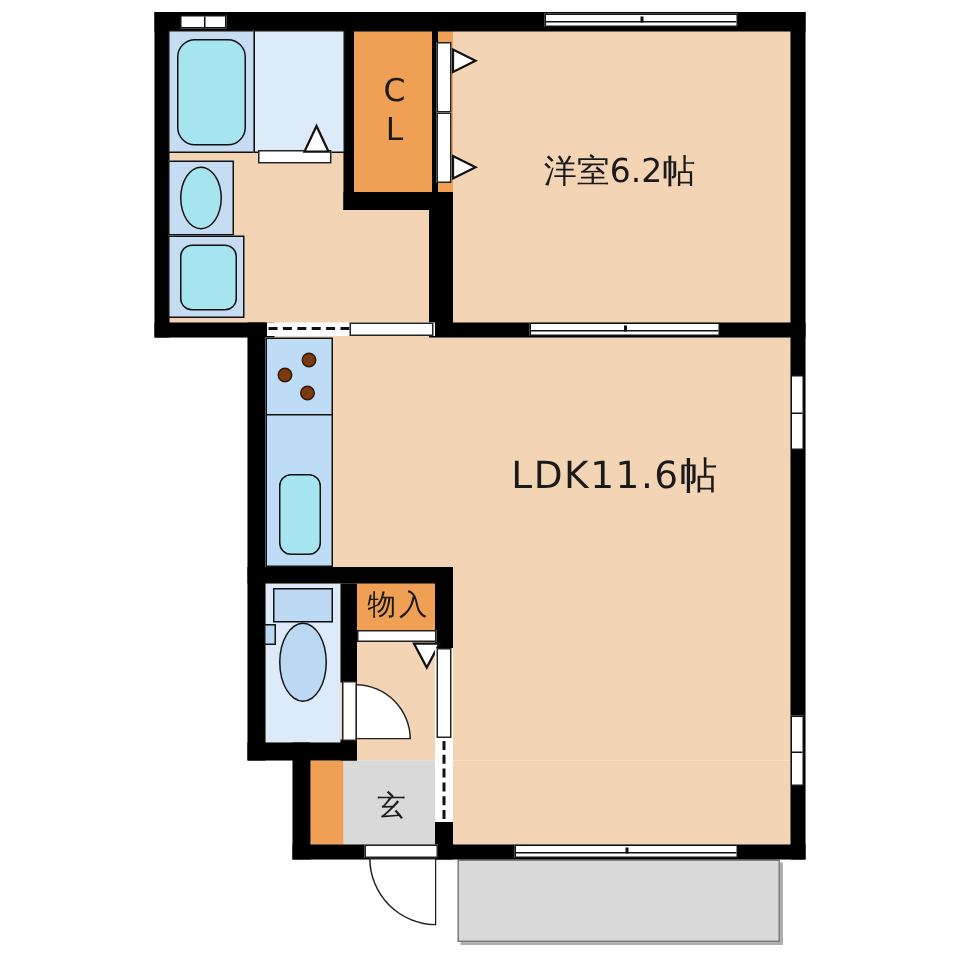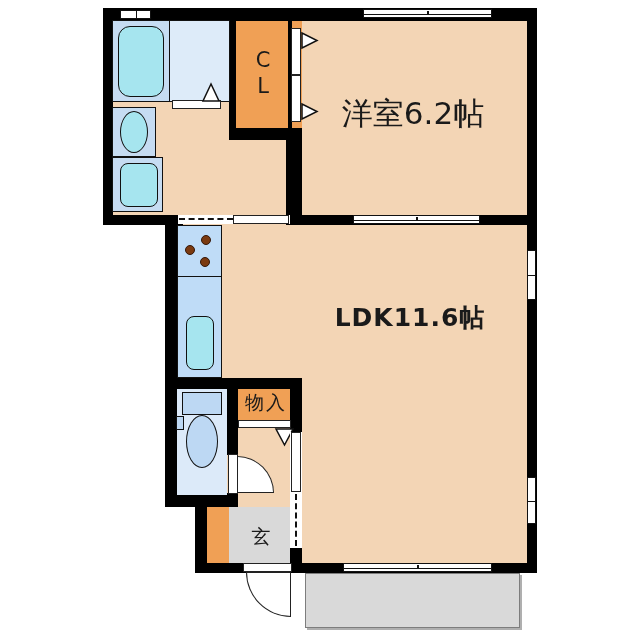--- a/index.html
+++ b/index.html
@@ -20,22 +20,22 @@
   .win{background:#fff;border:1px solid #111;}
   .mid-h{position:absolute;left:0;right:0;top:50%;height:0;border-top:1px solid #111;}
   .mid-v{position:absolute;top:0;bottom:0;left:50%;width:0;border-left:1px solid #111;}
   .tick-v{position:absolute;left:50%;top:1px;width:2px;height:55%;background:#111;margin-left:-1px;}
   .dash-h{border-top:2.5px dashed #111;height:0;}
   .dash-v{border-left:2px dashed #111;width:0;}
   .burner{width:10px;height:10px;border-radius:50%;background:#7B3A10;border:1px solid #34180a;}
   .arc-front{background:#fff;border:1.5px solid #222;border-bottom-left-radius:100%;}
   .arc-toilet{background:#fff;border:1.2px solid #222;border-top-right-radius:100%;}
   .lbl{position:absolute;transform:translate(-50%,-50%);white-space:nowrap;color:#1a1a1a;}
-  .lbl-room{font-size:31px;text-align:right;}
-  .lbl-ldk{font-size:25px;letter-spacing:1px;font-weight:bold;}
+  .lbl-room{font-size:22px;text-align:right;}
+  .lbl-ldk{font-size:25px;letter-spacing:1px;}
   .lbl-cl{font-size:21px;}
   .lbl-small{font-size:19px;letter-spacing:2px;}
   .lbl-terrace{font-size:22px;letter-spacing:3px;color:#222;}
   .terrace{background:var(--tatami_gray,#DCDCDC);border:1.5px solid #7d7d7d;box-shadow:2px 2px 0 rgba(110,110,110,.55);}
   svg.tri{position:absolute;overflow:visible;}
 </style>
 </head>
 <body>
 
 <div id="plan">

